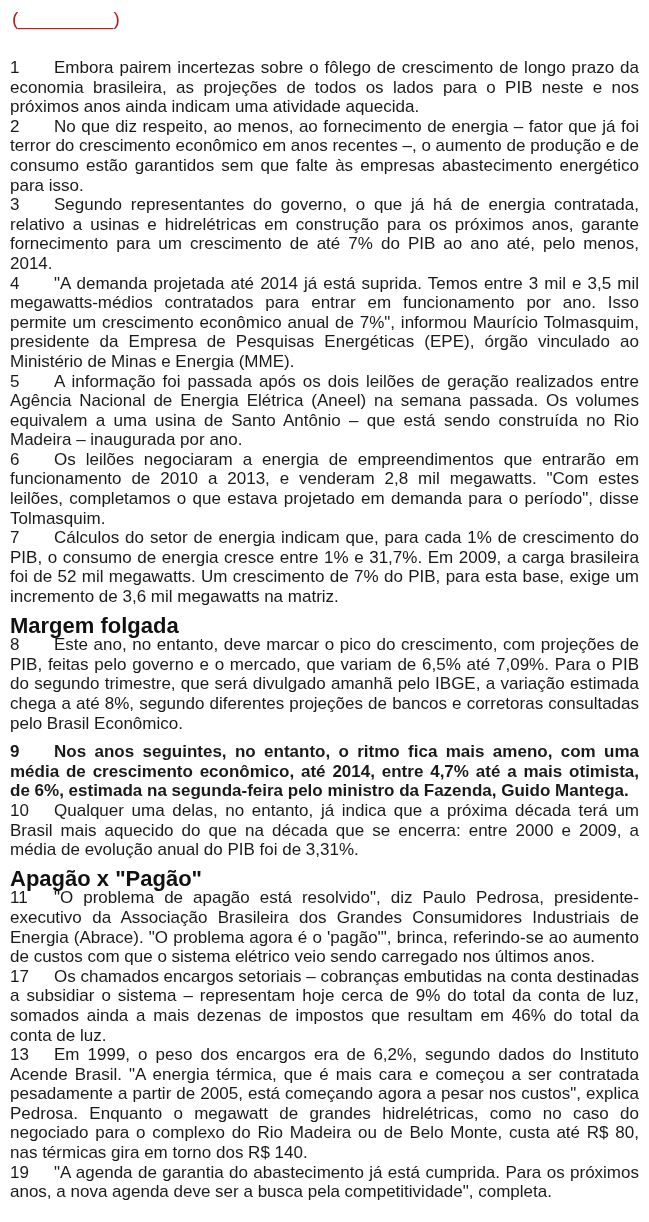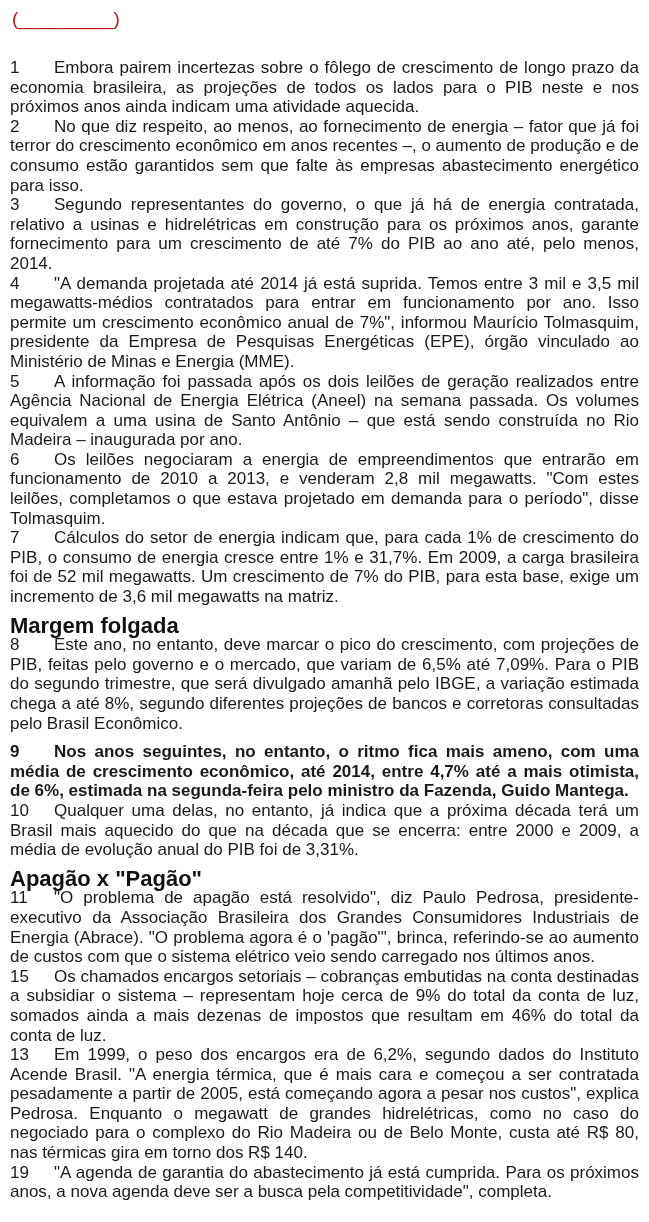--- a/index.html
+++ b/index.html
@@ -84,21 +84,21 @@
   <p class="para"><span class="pnum">8</span><span>Este ano, no entanto, deve marcar o pico do crescimento, com projeções de PIB, feitas pelo governo e o mercado, que variam de 6,5% até 7,09%. Para o PIB do segundo trimestre, que será divulgado amanhã pelo IBGE, a variação estimada chega a até 8%, segundo diferentes projeções de bancos e corretoras consultadas pelo Brasil Econômico.</span></p>
 
   <p class="para tgap"><span class="pnum">9</span><span>Nos anos seguintes, no entanto, o ritmo fica mais ameno, com uma média de crescimento econômico, até 2014, entre 4,7% até a mais otimista, de 6%, estimada na segunda-feira pelo ministro da Fazenda, Guido Mantega.</span></p>
 
   <p class="para"><span class="pnum">10</span><span>Qualquer uma delas, no entanto, já indica que a próxima década terá um Brasil mais aquecido do que na década que se encerra: entre 2000 e 2009, a média de evolução anual do PIB foi de 3,31%.</span></p>
 
   <h2 class="shead">Apagão x "Pagão"</h2>
 
   <p class="para"><span class="pnum">11</span><span>"O problema de apagão está resolvido", diz Paulo Pedrosa, presidente-executivo da Associação Brasileira dos Grandes Consumidores Industriais de Energia (Abrace). "O problema agora é o 'pagão'", brinca, referindo-se ao aumento de custos com que o sistema elétrico veio sendo carregado nos últimos anos.</span></p>
 
-  <p class="para"><span class="pnum">15</span><span>Os chamados encargos setoriais – cobranças embutidas na conta destinadas a subsidiar o sistema – representam hoje cerca de 9% do total da conta de luz, somados ainda a mais dezenas de impostos que resultam em 46% do total da conta de luz.</span></p>
+  <p class="para"><span class="pnum">17</span><span>Os chamados encargos setoriais – cobranças embutidas na conta destinadas a subsidiar o sistema – representam hoje cerca de 9% do total da conta de luz, somados ainda a mais dezenas de impostos que resultam em 46% do total da conta de luz.</span></p>
 
   <p class="para"><span class="pnum">13</span><span>Em 1999, o peso dos encargos era de 6,2%, segundo dados do Instituto Acende Brasil. "A energia térmica, que é mais cara e começou a ser contratada pesadamente a partir de 2005, está começando agora a pesar nos custos", explica Pedrosa. Enquanto o megawatt de grandes hidrelétricas, como no caso do negociado para o complexo do Rio Madeira ou de Belo Monte, custa até R$ 80, nas térmicas gira em torno dos R$ 140.</span></p>
 
   <p class="para"><span class="pnum">19</span><span>"A agenda de garantia do abastecimento já está cumprida. Para os próximos anos, a nova agenda deve ser a busca pela competitividade", completa.</span></p>
 
   <p class="source"><span>(Disponível em: &lt;</span><span class="url">http://www.cartacapital.com.br/economia/</span><span>&gt;. Acesso em 20 set. 2010.)</span></p>
 
 </div>
 
 </body></html>

